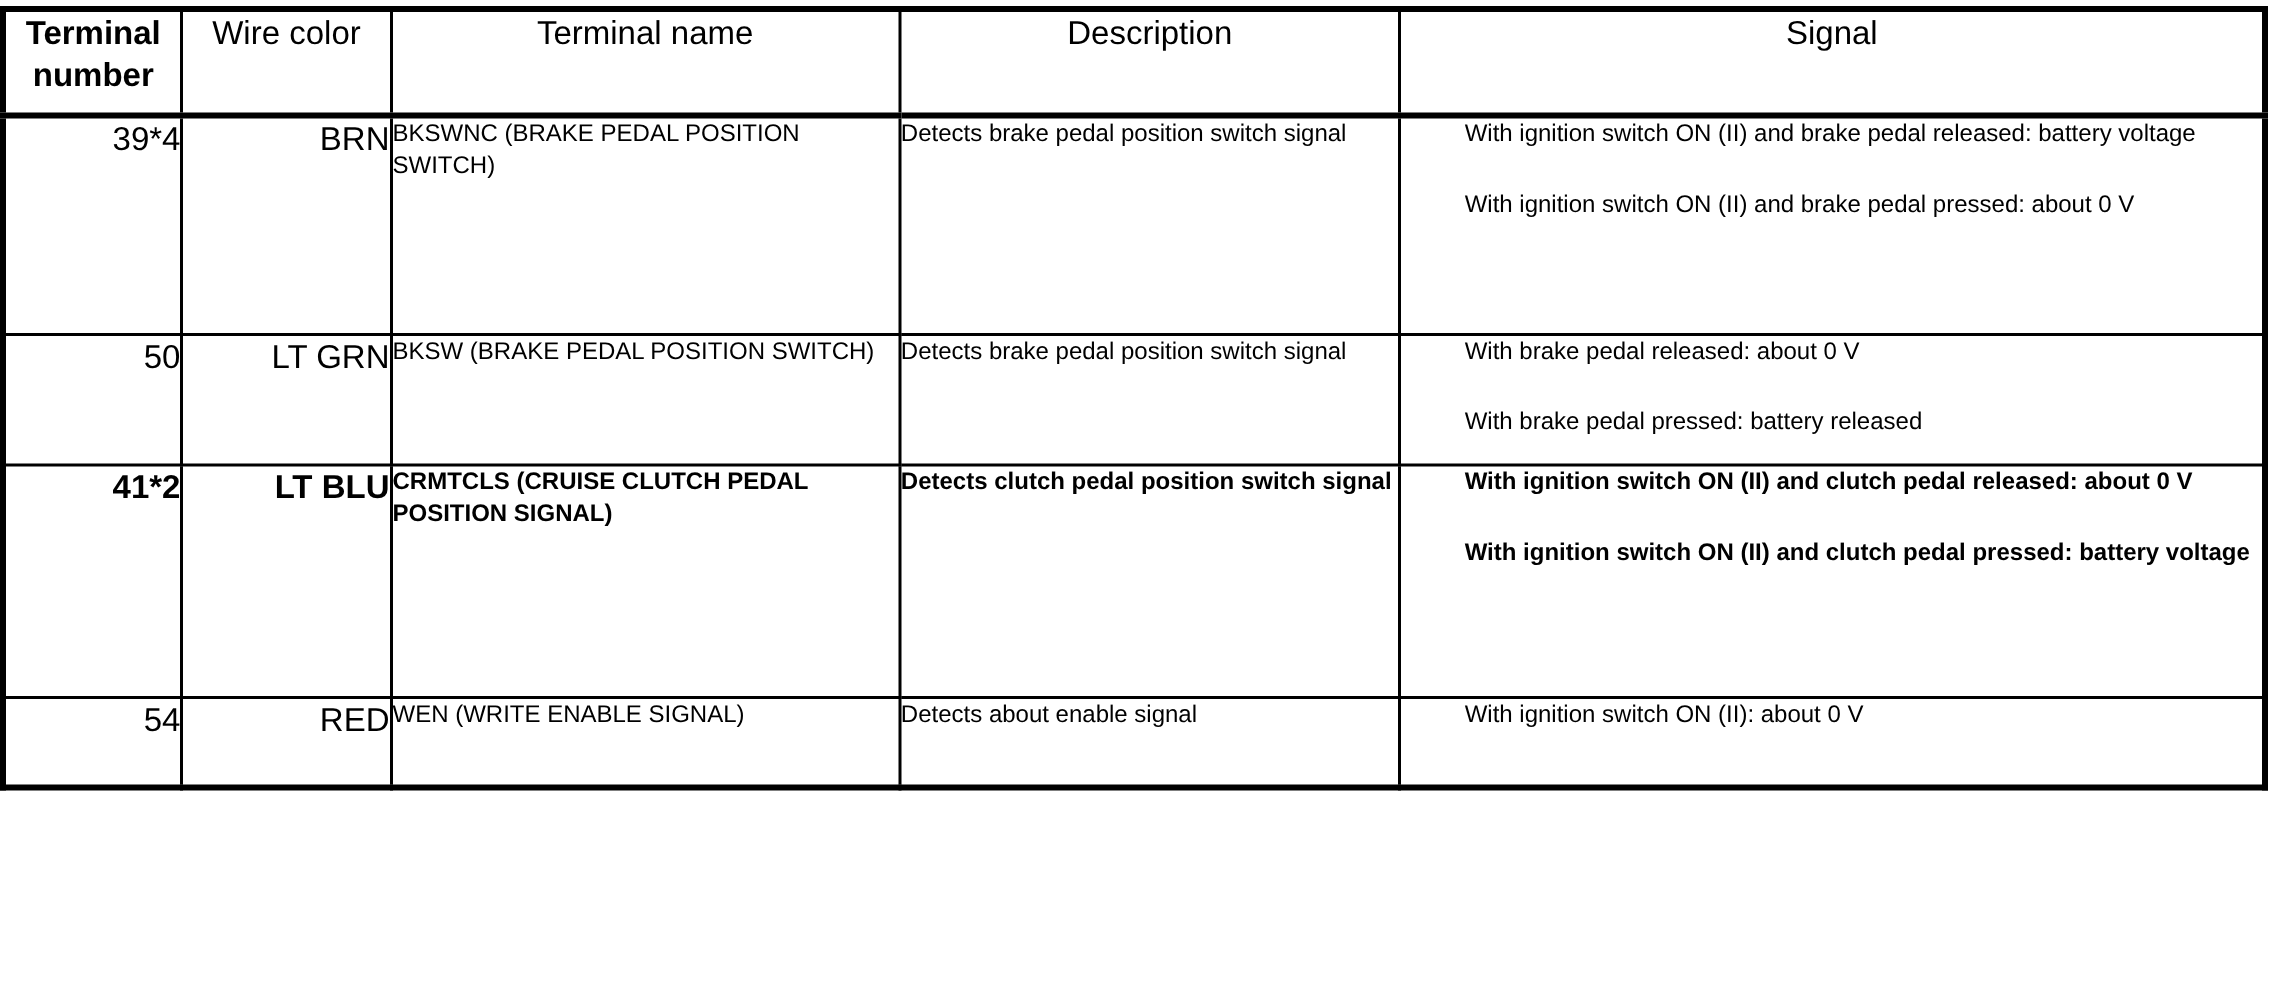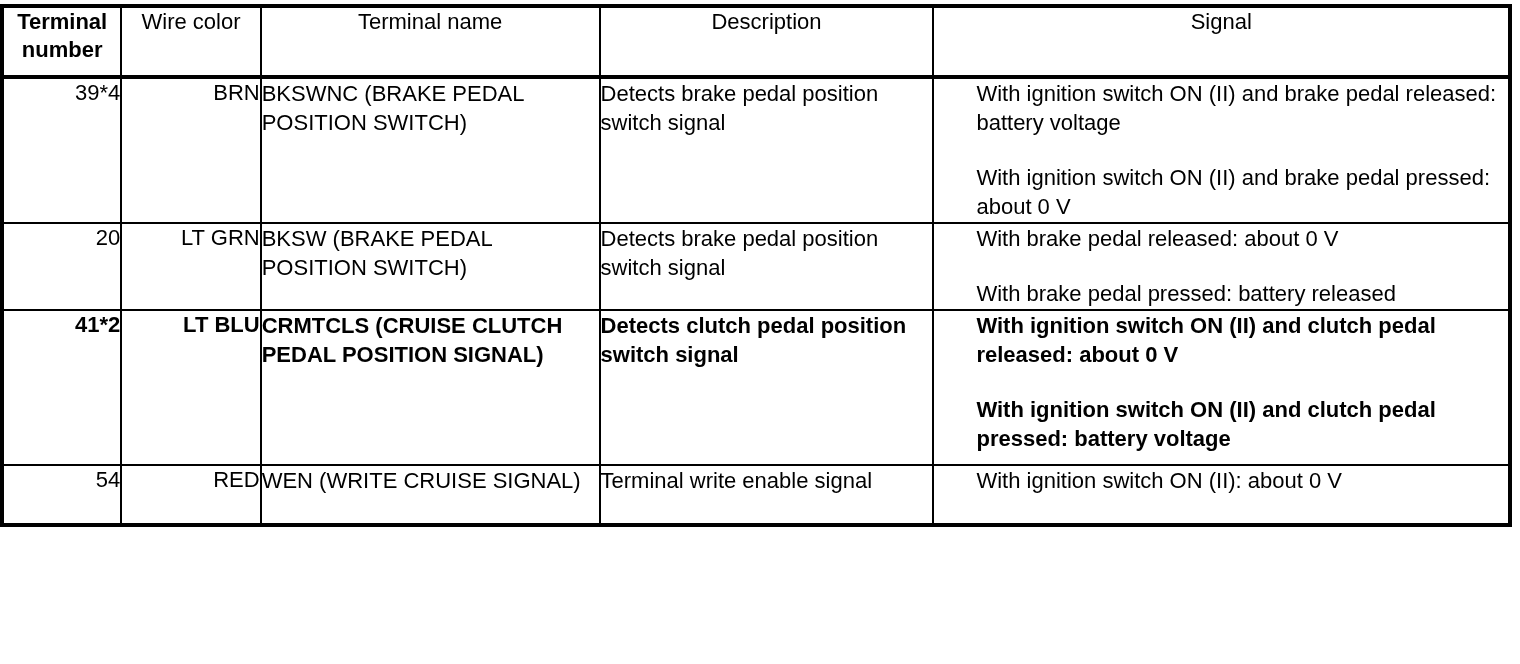--- a/index.html
+++ b/index.html
@@ -65,21 +65,21 @@
   td.cell-wire {
     text-align: right;
     font-size: 22px;
     line-height: 1.25;
     padding-top: 6px;
   }
   td.cell-name,
   td.cell-desc,
   td.cell-signal {
     text-align: left;
-    font-size: 22px;
+    font-size: 16px;
     line-height: 1.32;
     padding-top: 6px;
     padding-left: 5px;
     padding-right: 3px;
   }
   .para {
     margin: 0;
     white-space: normal;
     padding-left: 42px;
   }
@@ -125,21 +125,21 @@
         <td class="cell-wire">BRN</td>
         <td class="cell-name">BKSWNC (BRAKE PEDAL POSITION SWITCH)</td>
         <td class="cell-desc">Detects brake pedal position switch signal</td>
         <td class="cell-signal">
           <p class="para">With ignition switch ON (II) and brake pedal released: battery voltage</p>
           <p class="para">With ignition switch ON (II) and brake pedal pressed: about 0 V</p>
         </td>
       </tr>
 
       <tr class="row-h-88">
-        <td class="cell-term">20</td>
+        <td class="cell-term">50</td>
         <td class="cell-wire">LT GRN</td>
         <td class="cell-name">BKSW (BRAKE PEDAL POSITION SWITCH)</td>
         <td class="cell-desc">Detects brake pedal position switch signal</td>
         <td class="cell-signal">
           <p class="para">With brake pedal released: about 0 V</p>
           <p class="para">With brake pedal pressed: battery released</p>
         </td>
       </tr>
 
       <tr class="row-h-156">
@@ -149,22 +149,22 @@
         <td class="cell-desc">Detects clutch pedal position switch signal</td>
         <td class="cell-signal">
           <p class="para">With ignition switch ON (II) and clutch pedal released: about 0 V</p>
           <p class="para">With ignition switch ON (II) and clutch pedal pressed: battery voltage</p>
         </td>
       </tr>
 
       <tr class="row-h-60">
         <td class="cell-term">54</td>
         <td class="cell-wire">RED</td>
-        <td class="cell-name">WEN (WRITE CRUISE SIGNAL)</td>
-        <td class="cell-desc">Terminal write enable signal</td>
+        <td class="cell-name">WEN (WRITE ENABLE SIGNAL)</td>
+        <td class="cell-desc">Detects about enable signal</td>
         <td class="cell-signal">
           <p class="para">With ignition switch ON (II): about 0 V</p>
         </td>
       </tr>
 
 
     </tbody>
   </table>
 
 </div>

